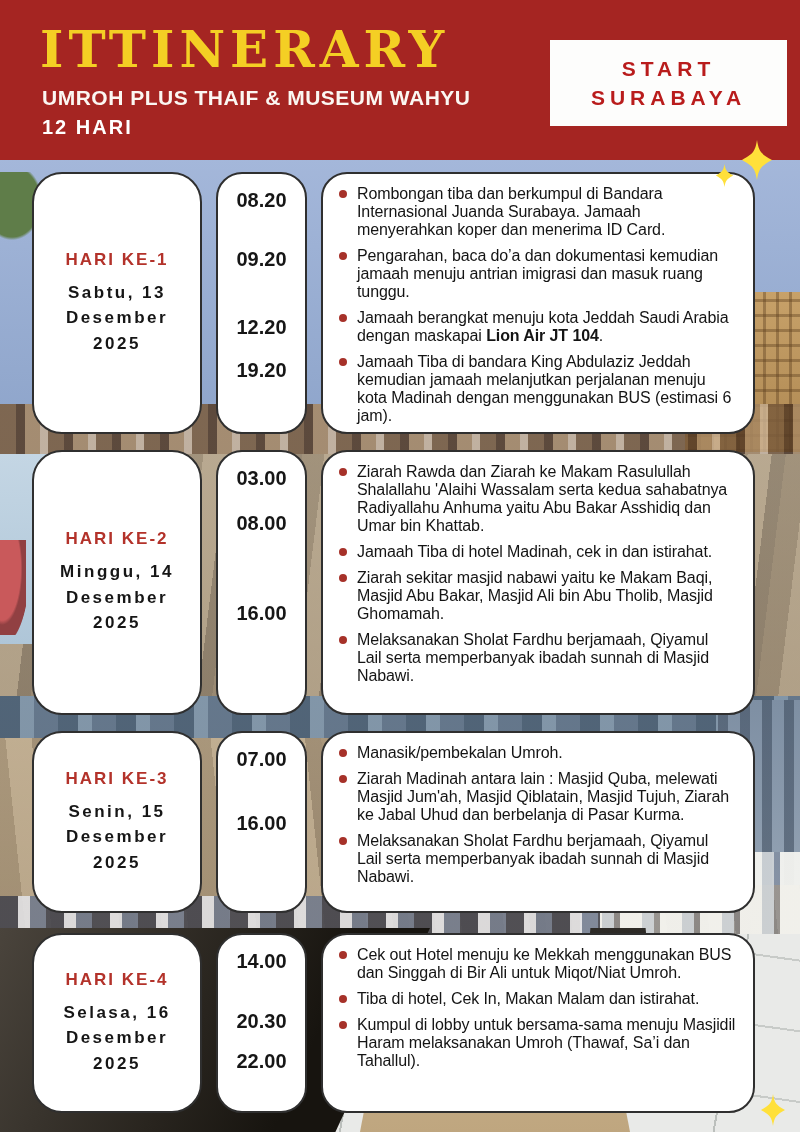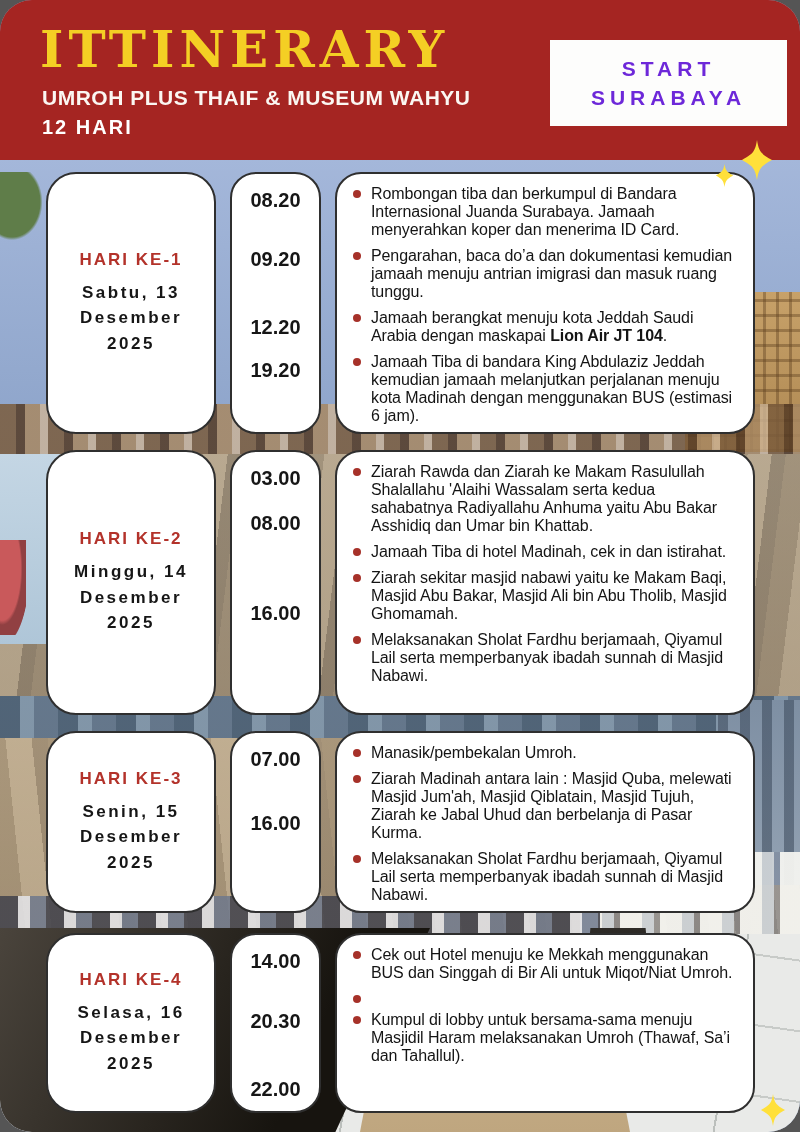--- a/index.html
+++ b/index.html
@@ -1,17 +1,17 @@
 <!DOCTYPE html>
 <html><head>
 <meta charset="utf-8">
 <style>
   html,body{margin:0;padding:0;}
   body{font-family:"Liberation Sans",sans-serif;background:#555;}
-  .page{position:relative;width:800px;height:1132px;margin:0 auto;overflow:hidden;background:#9FB3D6;border-radius:32px;}
+  .page{position:relative;width:800px;height:1132px;margin:0 auto;overflow:hidden;background:#9FB3D6;}
 
   
   .bg{position:absolute;inset:0;z-index:0;}
   .bg div{position:absolute;}
   .bg-sky{left:0;top:158px;width:800px;height:300px;background:linear-gradient(#A4B7DA,#8CA3C9);}
   .bg-tree{left:-12px;top:172px;width:60px;height:75px;background:radial-gradient(ellipse at 40% 40%,#5F7D49 0 55%,transparent 60%);}
   .bg-building1{right:0;top:292px;width:115px;height:160px;
      background-image:repeating-linear-gradient(0deg,rgba(92,62,30,.4) 0 3px,transparent 3px 15px),
        repeating-linear-gradient(90deg,rgba(92,62,30,.4) 0 3px,transparent 3px 13px),
        linear-gradient(#C7A169,#AE8852);}
@@ -44,50 +44,50 @@
   .bg-legs{left:572px;top:928px;width:92px;height:160px;background:linear-gradient(#2E2B27,#0F0D0B);clip-path:polygon(20% 0,80% 0,95% 100%,5% 100%);}
 
   
   header{position:absolute;left:0;top:0;width:800px;height:160px;background:#A52522;z-index:3;}
   .title{position:absolute;left:40px;top:20px;font-family:"DejaVu Serif",serif;font-weight:700;
      font-size:50px;color:#F4CF24;letter-spacing:5px;}
   .subtitle{position:absolute;left:42px;top:86px;font-size:21px;font-weight:700;color:#FBF7F2;letter-spacing:.5px;}
   .duration{position:absolute;left:42px;top:116px;font-size:20px;font-weight:700;color:#ffffff;letter-spacing:2px;}
   .start-badge{position:absolute;right:13px;top:40px;width:237px;height:86px;background:#FDFDFC;
      display:flex;flex-direction:column;justify-content:center;align-items:center;gap:5px;
-     color:#6d28d9;font-weight:700;font-size:21px;letter-spacing:5px;}
+     color:#b91c1c;font-weight:700;font-size:21px;letter-spacing:5px;}
 
   
   .sparkle{position:absolute;z-index:4;}
   .sparkle svg{display:block;width:100%;height:100%;}
   .sparkle-a{right:23px;top:140px;width:40px;height:40px;}
   .sparkle-b{right:64px;top:164px;width:23px;height:23px;}
   .sparkle-c{right:11px;bottom:6px;width:32px;height:32px;}
 
   
   main{position:absolute;left:32px;top:172px;width:723px;z-index:2;}
   .section{display:flex;gap:14px;align-items:stretch;}
   .sec-1{height:262px;margin-bottom:16px;}
   .sec-2{height:265px;margin-bottom:16px;}
   .sec-3{height:182px;margin-bottom:20px;}
   .sec-4{height:180px;}
   .card{background:#fff;border:2px solid #2F2F2F;border-radius:26px;box-sizing:border-box;}
-  .day-card{width:170px;flex:none;display:flex;flex-direction:column;justify-content:center;align-items:center;text-align:center;padding:0 6px;border-radius:30px;margin-left:14px;}
+  .day-card{width:170px;flex:none;display:flex;flex-direction:column;justify-content:center;align-items:center;text-align:center;padding:0 6px;border-radius:30px;}
   .day-label{color:#B3322A;font-weight:700;font-size:17px;letter-spacing:2px;margin-bottom:10px;white-space:nowrap;}
   .day-date{font-weight:700;font-size:17px;letter-spacing:2.5px;line-height:1.5;color:#161616;}
   .times-card{width:91px;flex:none;padding-top:14px;text-align:center;}
   .time{font-size:20px;font-weight:600;color:#161616;line-height:24px;}
   .sec-1 .time:nth-child(2){margin-top:35px;}
   .sec-1 .time:nth-child(3){margin-top:44px;}
   .sec-1 .time:nth-child(4){margin-top:19px;}
   .sec-2 .time:nth-child(2){margin-top:21px;}
   .sec-2 .time:nth-child(3){margin-top:66px;}
   .sec-3 .time:nth-child(2){margin-top:40px;}
   .sec-4 .time:nth-child(2){margin-top:36px;text-align:center;}
-  .sec-4 .time:nth-child(3){margin-top:44px;}
+  .sec-4 .time:nth-child(3){margin-top:16px;}
   .details-card{flex:1;padding:11px 16px 6px 14px;overflow:hidden;}
   .item{display:flex;margin-bottom:8px;}
   .dot{width:8px;height:8px;border-radius:50%;background:#A63129;margin:5px 10px 0 2px;flex:none;}
   .item p{margin:0;font-size:16px;line-height:18px;color:#141414;letter-spacing:-.1px;}
   .b{font-weight:700;}
 </style>
 </head>
 <body>
 
 <div class="page">
@@ -247,20 +247,21 @@
           <div class="time">20.30</div>
           <div class="time">22.00</div>
         </div>
         <div class="card details-card">
           <div class="item">
             <div class="dot"></div>
             <p><span>Cek out Hotel menuju ke Mekkah menggunakan BUS dan Singgah di Bir Ali untuk Miqot/Niat Umroh.</span></p>
           </div>
           <div class="item">
             <div class="dot"></div>
+            <p><span>Tiba di hotel, Cek In, Makan Malam dan istirahat.</span></p>
           </div>
           <div class="item">
             <div class="dot"></div>
             <p><span>Kumpul di lobby untuk bersama-sama menuju Masjidil Haram melaksanakan Umroh (Thawaf, Sa’i dan Tahallul).</span></p>
           </div>
         </div>
       </div>
     </main>
 
 </div>

